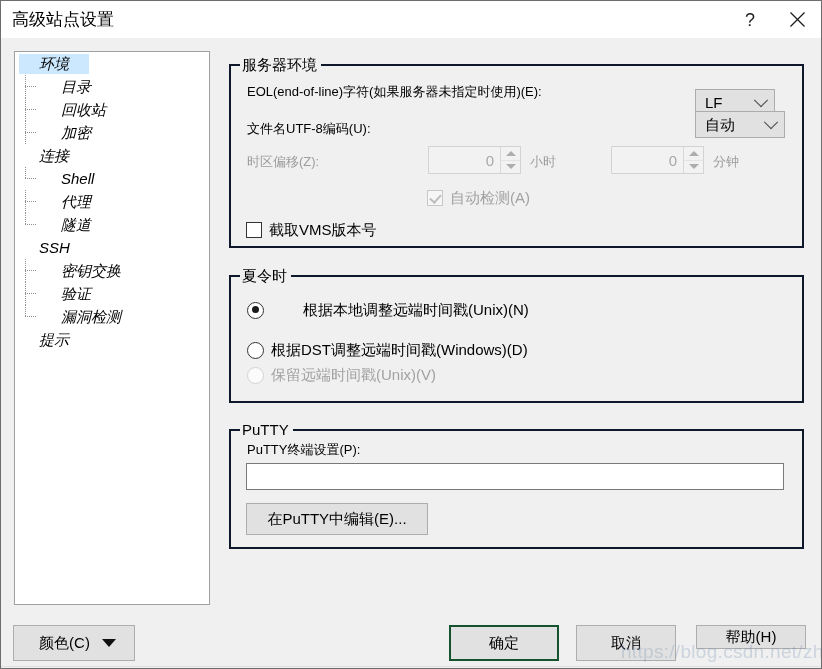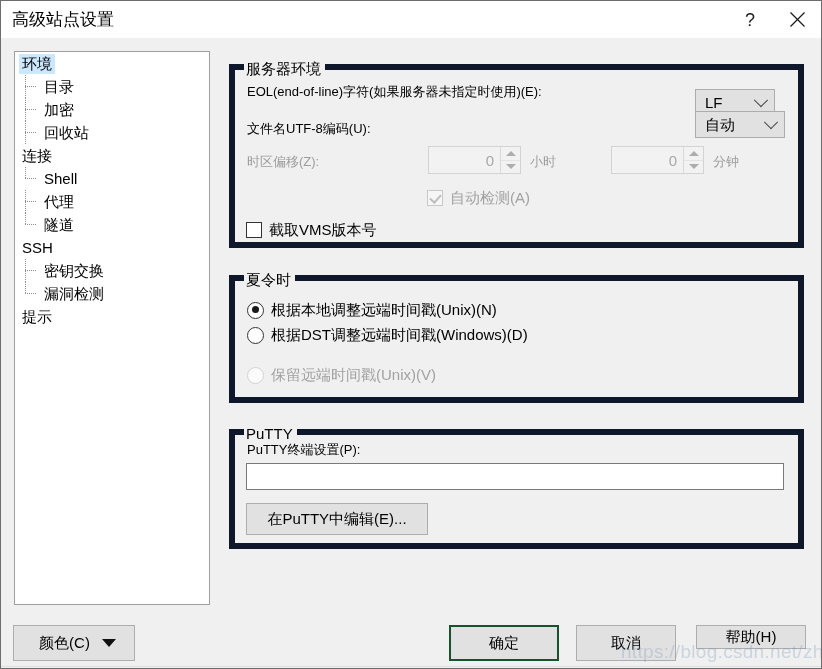--- a/index.html
+++ b/index.html
@@ -85,22 +85,23 @@
     display: flex;
     align-items: center;
     font-size: 15px;
     color: #000000;
     white-space: nowrap;
     cursor: default;
     padding-left: 4px;
     box-sizing: border-box;
   }
   .tree-row .tlabel {
-    padding: 0 3px;
+    padding: 0 20px;
     line-height: 20px;
+    font-style: italic;
   }
   .tree-row.child { padding-left: 4px; }
   .tree-row.selected .tlabel {
     background: #cce8ff;
   }
   .connector {
     width: 22px;
     height: 23px;
     position: relative;
     flex: 0 0 22px;
@@ -123,21 +124,21 @@
     width: 12px;
     height: 1px;
     background-image: linear-gradient(to right, #8f8f8f 50%, rgba(255,255,255,0) 0%);
     background-size: 2px 1px;
     background-repeat: repeat-x;
   }
 
   
   .groupbox {
     position: absolute;
-    border: 6px solid #0f172a;
+    border: 2px solid #0f172a;
     box-sizing: border-box;
   }
   .group-caption {
     position: absolute;
     top: -10px;
     left: 9px;
     background: #f0f0f0;
     padding: 0 4px 0 2px;
     font-size: 15px;
     color: #000000;
@@ -403,29 +404,29 @@
           <i class="hline"></i>
         </span>
       <span class="tlabel">目录</span>
     </div>
 
     <div class="tree-row child">
       <span class="connector">
           <i class="vline"></i>
           <i class="hline"></i>
         </span>
+      <span class="tlabel">回收站</span>
+    </div>
+
+    <div class="tree-row child">
+      <span class="connector">
+          <i class="vline"></i>
+          <i class="hline"></i>
+        </span>
       <span class="tlabel">加密</span>
-    </div>
-
-    <div class="tree-row child">
-      <span class="connector">
-          <i class="vline"></i>
-          <i class="hline"></i>
-        </span>
-      <span class="tlabel">回收站</span>
     </div>
 
 
     <div class="tree-row">
       <span class="tlabel">连接</span>
     </div>
 
     <div class="tree-row child">
       <span class="connector last">
           <i class="vline"></i>
@@ -455,20 +456,27 @@
     </div>
 
     <div class="tree-row child">
       <span class="connector">
           <i class="vline"></i>
           <i class="hline"></i>
         </span>
       <span class="tlabel">密钥交换</span>
     </div>
 
+    <div class="tree-row child">
+      <span class="connector">
+          <i class="vline"></i>
+          <i class="hline"></i>
+        </span>
+      <span class="tlabel">验证</span>
+    </div>
 
     <div class="tree-row child">
       <span class="connector last">
           <i class="vline"></i>
           <i class="hline"></i>
         </span>
       <span class="tlabel">漏洞检测</span>
     </div>
 
     <div class="tree-row">
@@ -533,26 +541,26 @@
 
   <div class="checkrow" style="left:245px; top:220px;">
     <span class="cbox"></span>
     <span class="ctl-label">截取VMS版本号</span>
   </div>
 
   <div class="groupbox" id="group-dst">
     <span class="group-caption">夏令时</span>
   </div>
 
-  <div class="radiorow" style="left:246px; top:300px;">
+  <div class="radiorow" style="left:246px; top:300px;gap:32px;">
     <span class="rbox checked"></span>
     <span class="ctl-label">根据本地调整远端时间戳(Unix)(N)</span>
   </div>
 
-  <div class="radiorow" style="left:246px; top:325px;align-items:center;">
+  <div class="radiorow" style="left:246px; top:340px;align-items:center;">
     <span class="rbox"></span>
     <span class="ctl-label">根据DST调整远端时间戳(Windows)(D)</span>
   </div>
 
   <div class="radiorow" style="left:246px; top:365px;">
     <span class="rbox disabled"></span>
     <span class="ctl-label disabled">保留远端时间戳(Unix)(V)</span>
   </div>
 
   <div class="groupbox" id="group-putty">

